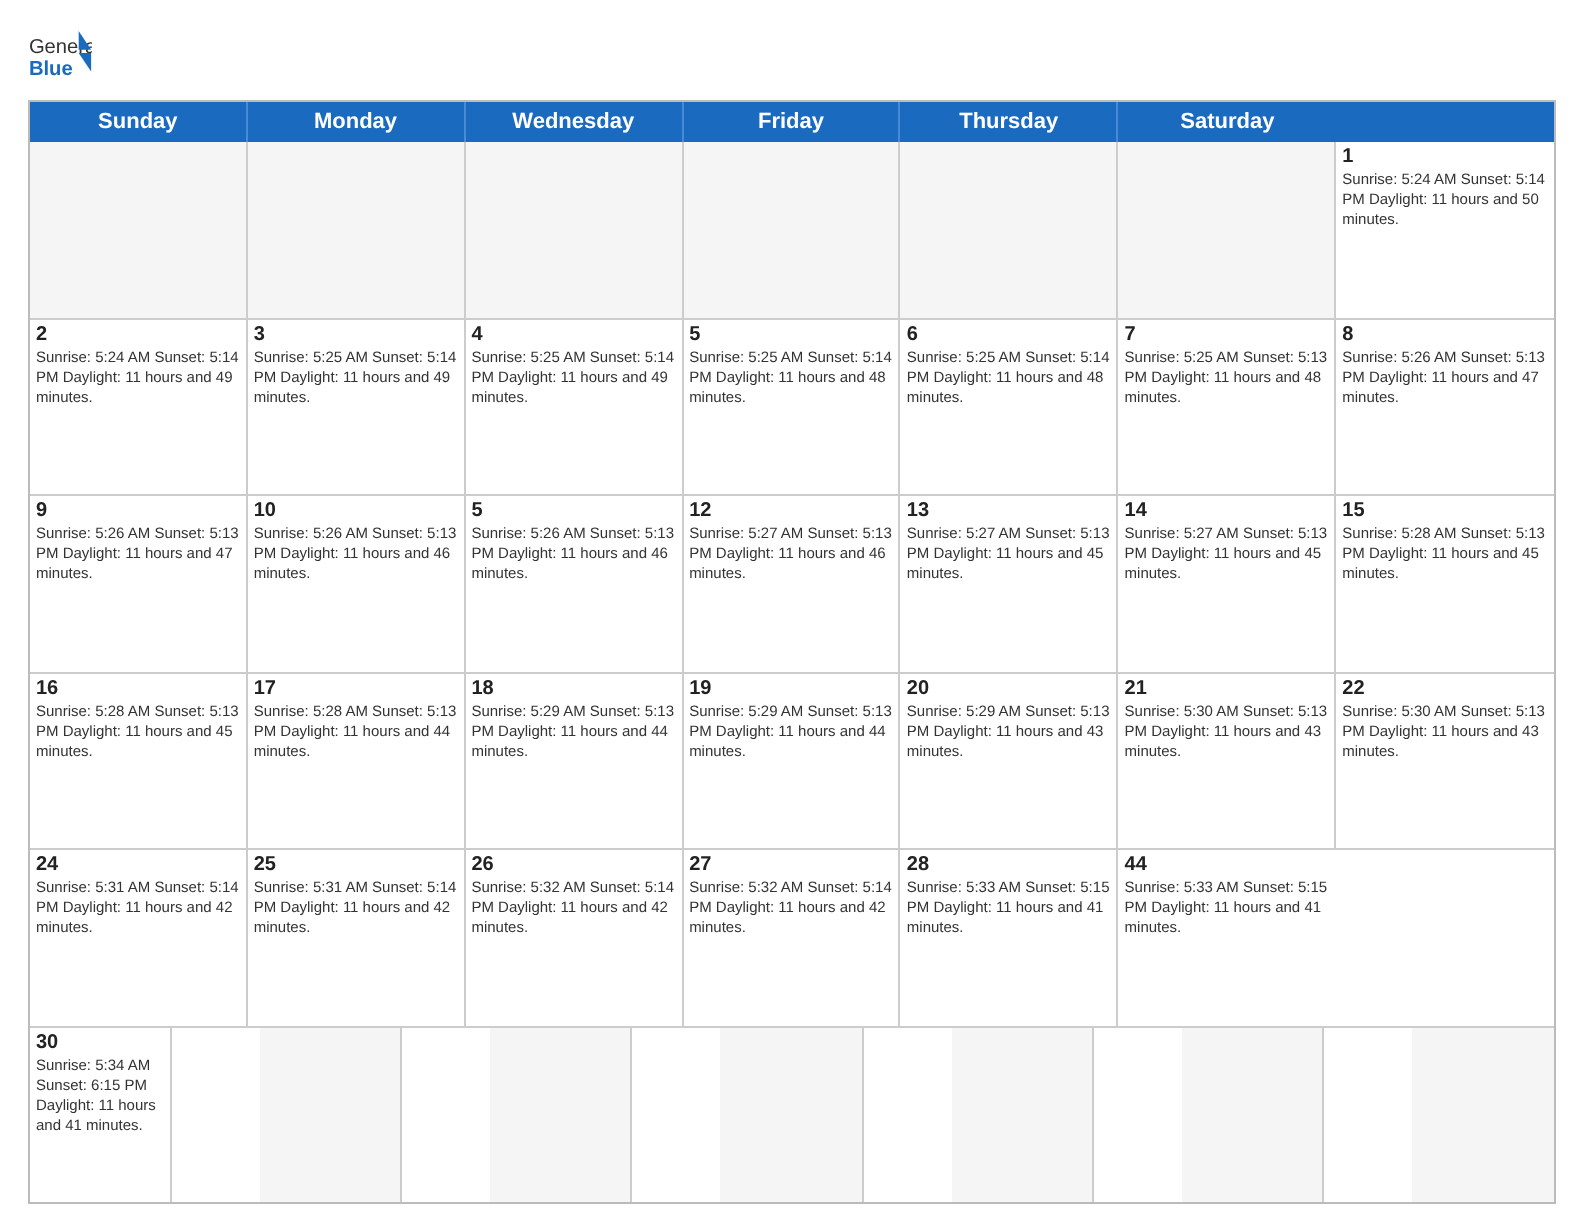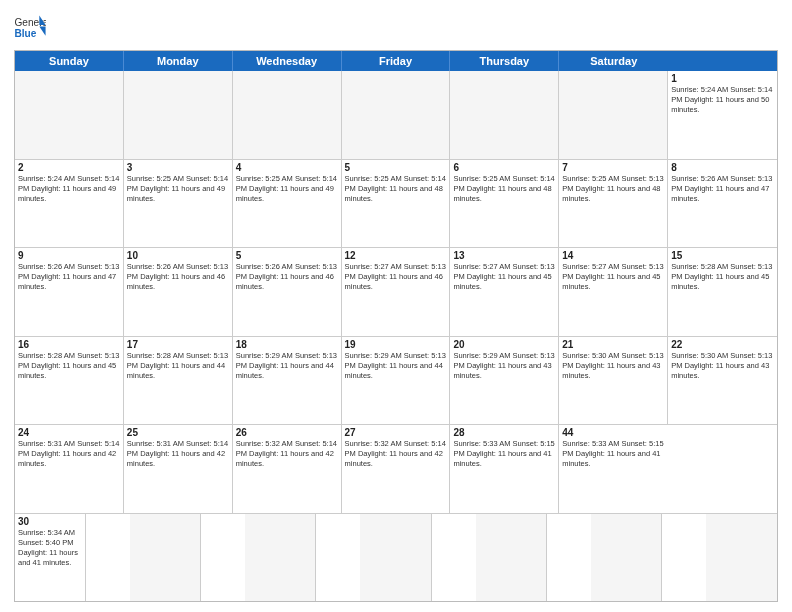--- a/index.html
+++ b/index.html
@@ -341,21 +341,21 @@
             <div class="cell-info">Sunrise: 5:33 AM
 Sunset: 5:15 PM
 Daylight: 11 hours
 and 41 minutes.</div>
           </div>
         </div>
         <div class="cal-row">
           <div class="cal-cell">
             <span class="day-num">30</span>
             <div class="cell-info">Sunrise: 5:34 AM
-Sunset: 5:40 PM
+Sunset: 6:15 PM
 Daylight: 11 hours
 and 41 minutes.</div>
           </div>
           <div class="cal-cell empty"></div>
           <div class="cal-cell empty"></div>
           <div class="cal-cell empty"></div>
           <div class="cal-cell empty"></div>
           <div class="cal-cell empty"></div>
           <div class="cal-cell empty"></div>
         </div>

